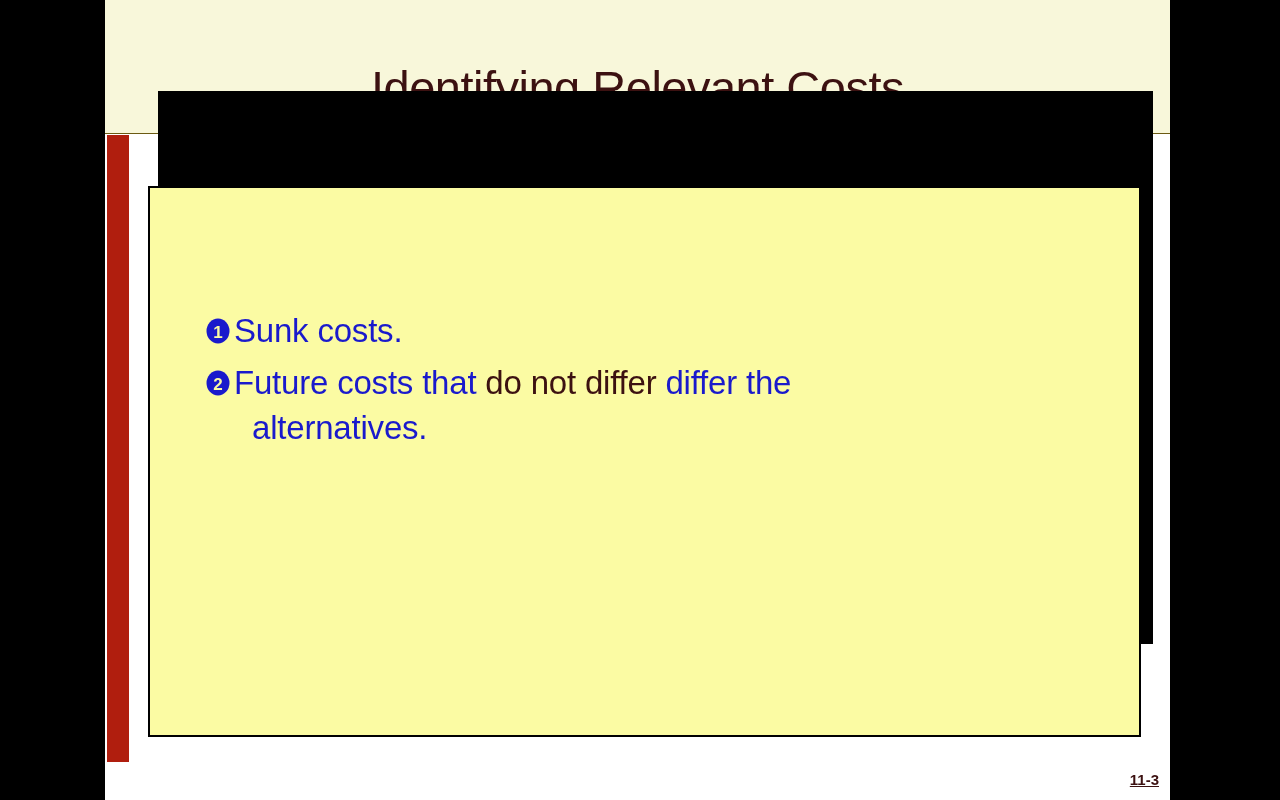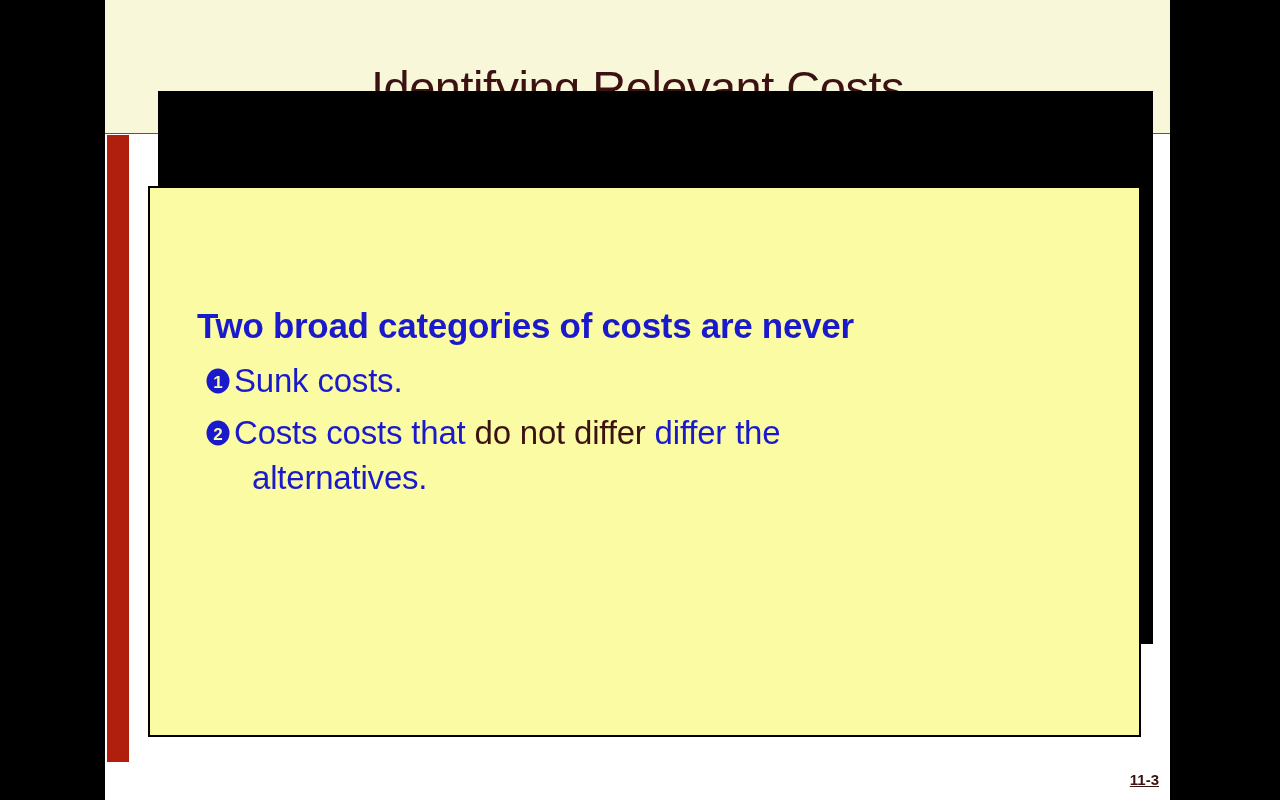--- a/index.html
+++ b/index.html
@@ -146,40 +146,39 @@
     </div>
 
     <div id="accent-bar"></div>
 
     <div id="panel-shadow"></div>
 
     <div id="content-panel">
 
       <div id="body-text">
 
-        <div class="lead-line">Two broad categories of costs are never</div>
 
 
         <div class="bullet-row">
           <svg class="bullet-glyph" viewBox="0 0 26 26">
             <ellipse cx="13" cy="13" rx="11.5" ry="12.5" fill="#1a1acc"></ellipse>
             <text x="13" y="19.5" text-anchor="middle" font-family="Liberation Sans, sans-serif" font-size="17" font-weight="bold" fill="#fbfba3">1</text>
           </svg>
           <div class="bullet-text">
             <span>Sunk costs.</span>
           </div>
         </div>
 
         <div class="bullet-row">
           <svg class="bullet-glyph" viewBox="0 0 26 26">
             <ellipse cx="13" cy="13" rx="11.5" ry="12.5" fill="#1a1acc"></ellipse>
             <text x="13" y="19.5" text-anchor="middle" font-family="Liberation Sans, sans-serif" font-size="17" font-weight="bold" fill="#fbfba3">2</text>
           </svg>
           <div class="bullet-text">
-            <span>Costs costs that </span><span class="emph-dark">do not differ</span><span> differ the</span><span class="wrap-indent">alternatives.</span>
+            <span>Future costs that </span><span class="emph-dark">do not differ</span><span> differ the</span><span class="wrap-indent">alternatives.</span>
           </div>
         </div>
 
       </div>
 
     </div>
 
     <div id="page-number">11-3</div>
 
   </div>

